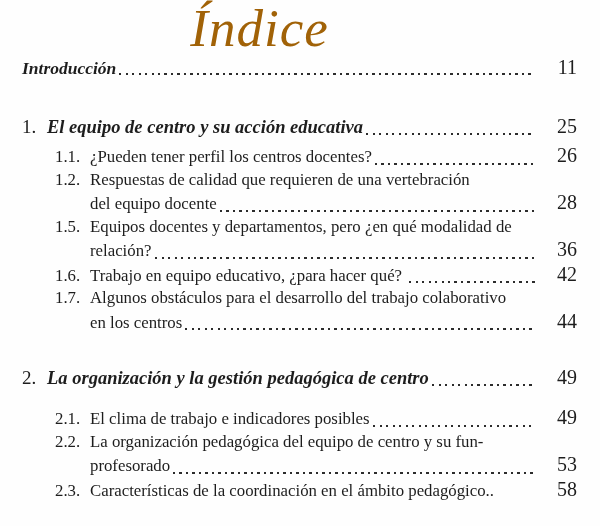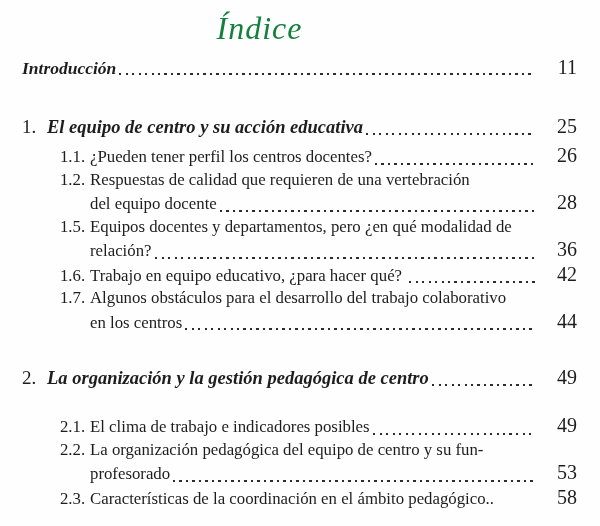--- a/index.html
+++ b/index.html
@@ -18,24 +18,24 @@
     height: 526px;
     padding: 6px 23px 0 22px;
     font-family: "Liberation Serif", "DejaVu Serif", serif;
     color: #1d1d1d;
   }
   h1.title {
     margin: 0 80px 0 0;
     text-align: center;
     font-style: italic;
     font-weight: 400;
-    font-size: 32px;
+    font-size: 53px;
     line-height: 44px;
     letter-spacing: 1px;
-    color: #15803d;
+    color: #a16207;
   }
   .row {
     display: flex;
     align-items: baseline;
     line-height: 22.5px;
   }
   .lbl, .lbl-bi, .inum, .secnum, .pg { white-space: pre; font-family: Liberation Serif, serif; }
   .lbl-bi {
     font-weight: 700;
     font-style: italic;
@@ -55,26 +55,25 @@
     flex: none;
     width: 25px;
     font-size: 19px;
     font-style: normal;
     font-weight: 400;
   }
   .items {
     margin-top: 5px;
     font-size: 16.8px;
   }
-  .chapter-2 .items { margin-top: 24px; }
+  .chapter-2 .items { margin-top: 16px; }
   .item { padding-left: 33px; }
   .inum {
     flex: none;
     width: 35px;
-    text-align: center;
   }
   .cont { padding-left: 68px; }
   .lbl { flex: none; }
   .leader {
     flex: 1 1 auto;
     align-self: flex-end;
     height: 2px;
     margin: 0 8px 4px 3px;
     background-image: repeating-linear-gradient(to right, #2c2c2c 0 2.2px, transparent 2.2px 6.5px);
   }

